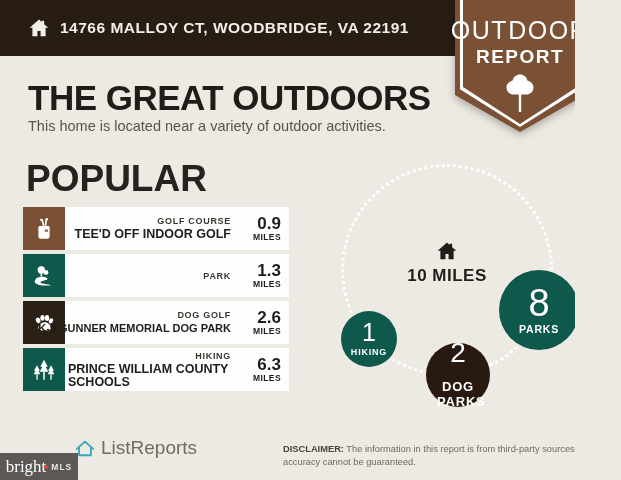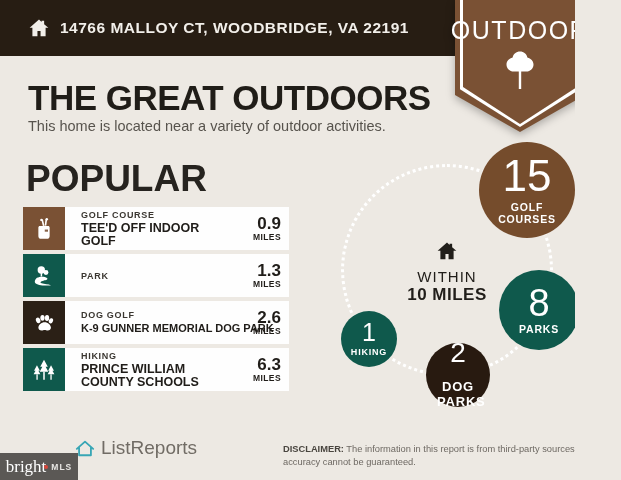--- a/index.html
+++ b/index.html
@@ -31,21 +31,21 @@
          letter-spacing:-.5px;}
   .subtitle{position:absolute;left:28px;top:118px;color:#57534d;font-size:14.5px;}
 
   
   .popular-h{position:absolute;left:26px;top:158px;color:#26231f;font-size:37px;font-weight:800;}
   .plist{position:absolute;left:23px;top:207px;width:266px;}
   .row{display:flex;align-items:stretch;height:43px;margin-bottom:4px;background:#fefefe;}
   .row-icon{flex:0 0 42px;height:43px;display:flex;align-items:center;justify-content:center;}
   .row-icon svg{width:26px;height:26px;}
   .row-body{flex:1 1 auto;display:flex;flex-direction:column;justify-content:center;
-            padding-left:16px;min-width:0;}
+            padding-left:3px;min-width:0;align-items:flex-end;}
   .row-cat{font-size:9px;font-weight:700;letter-spacing:.7px;color:#3b3731;}
   .row-name{font-size:12.5px;font-weight:800;color:#201d19;line-height:13px;margin-top:2px;}
   .row-name.fit{white-space:nowrap;font-size:11px;}
   .row-dist{flex:0 0 50px;display:flex;flex-direction:column;align-items:flex-end;
             justify-content:center;padding-right:8px;}
   .dist-val{font-size:17px;font-weight:800;color:#201d19;line-height:16px;}
   .dist-unit{font-size:8.5px;font-weight:700;color:#201d19;letter-spacing:.4px;}
 
   
   .ring{position:absolute;left:341px;top:164px;width:212px;height:212px;border-radius:50%;
@@ -96,20 +96,21 @@
     </svg>
     <span class="addr">14766 MALLOY CT, WOODBRIDGE, VA 22191</span>
   </div>
 
   <div class="badge-wrap">
     <div class="badge"></div>
     <div class="badge-mid"></div>
     <div class="badge-in"></div>
     <div class="badge-content">
       <div class="badge-l1">OUTDOOR</div>
+      <div class="badge-l2">REPORT</div>
       <svg class="badge-tree" viewBox="0 0 24 28">
         <path fill="#ffffff" d="M12 1c-2.5 0-4.5 1.7-4.9 4C4.8 5.5 3 7.4 3 9.7c0 2.6 2.1 4.7 4.8 4.7h3.4V26h1.6V14.4h3.4c2.7 0 4.8-2.1 4.8-4.7 0-2.3-1.8-4.2-4.1-4.7C16.5 2.7 14.5 1 12 1z"></path>
       </svg>
     </div>
   </div>
 
   <div class="title">THE GREAT OUTDOORS</div>
   <div class="subtitle">This home is located near a variety of outdoor activities.</div>
 
   <div class="popular-h">POPULAR</div>
@@ -202,28 +203,23 @@
       </div>
     </div>
   </div>
 
   <div class="ring"></div>
 
   <div class="center-block">
     <svg class="home-ic2" viewBox="0 0 24 24">
       <path fill="#211e1a" d="M12 2.6 1.8 11.6h3V21h5.5v-5.8h3.4V21h5.5v-9.4h3L17.6 8V4h-2.8v1.5L12 2.6z"></path>
     </svg>
-    <div class="center-l1">WITHIN</div>
     <div class="center-l2">10 MILES</div>
   </div>
 
-  <div class="stat-circle circle-golf" style="background: rgb(117, 76, 44);">
-    <div class="stat-val">15</div>
-    <div class="stat-label">GOLF COURSES</div>
-  </div>
   <div class="stat-circle circle-parks" style="background: rgb(15, 89, 76);">
     <div class="stat-val">8</div>
     <div class="stat-label">PARKS</div>
   </div>
   <div class="stat-circle circle-dog" style="background: rgb(40, 26, 16);">
     <div class="stat-val">2</div>
     <div class="stat-label">DOG PARKS</div>
   </div>
   <div class="stat-circle circle-hiking" style="background: rgb(15, 89, 76);">
     <div class="stat-val">1</div>

